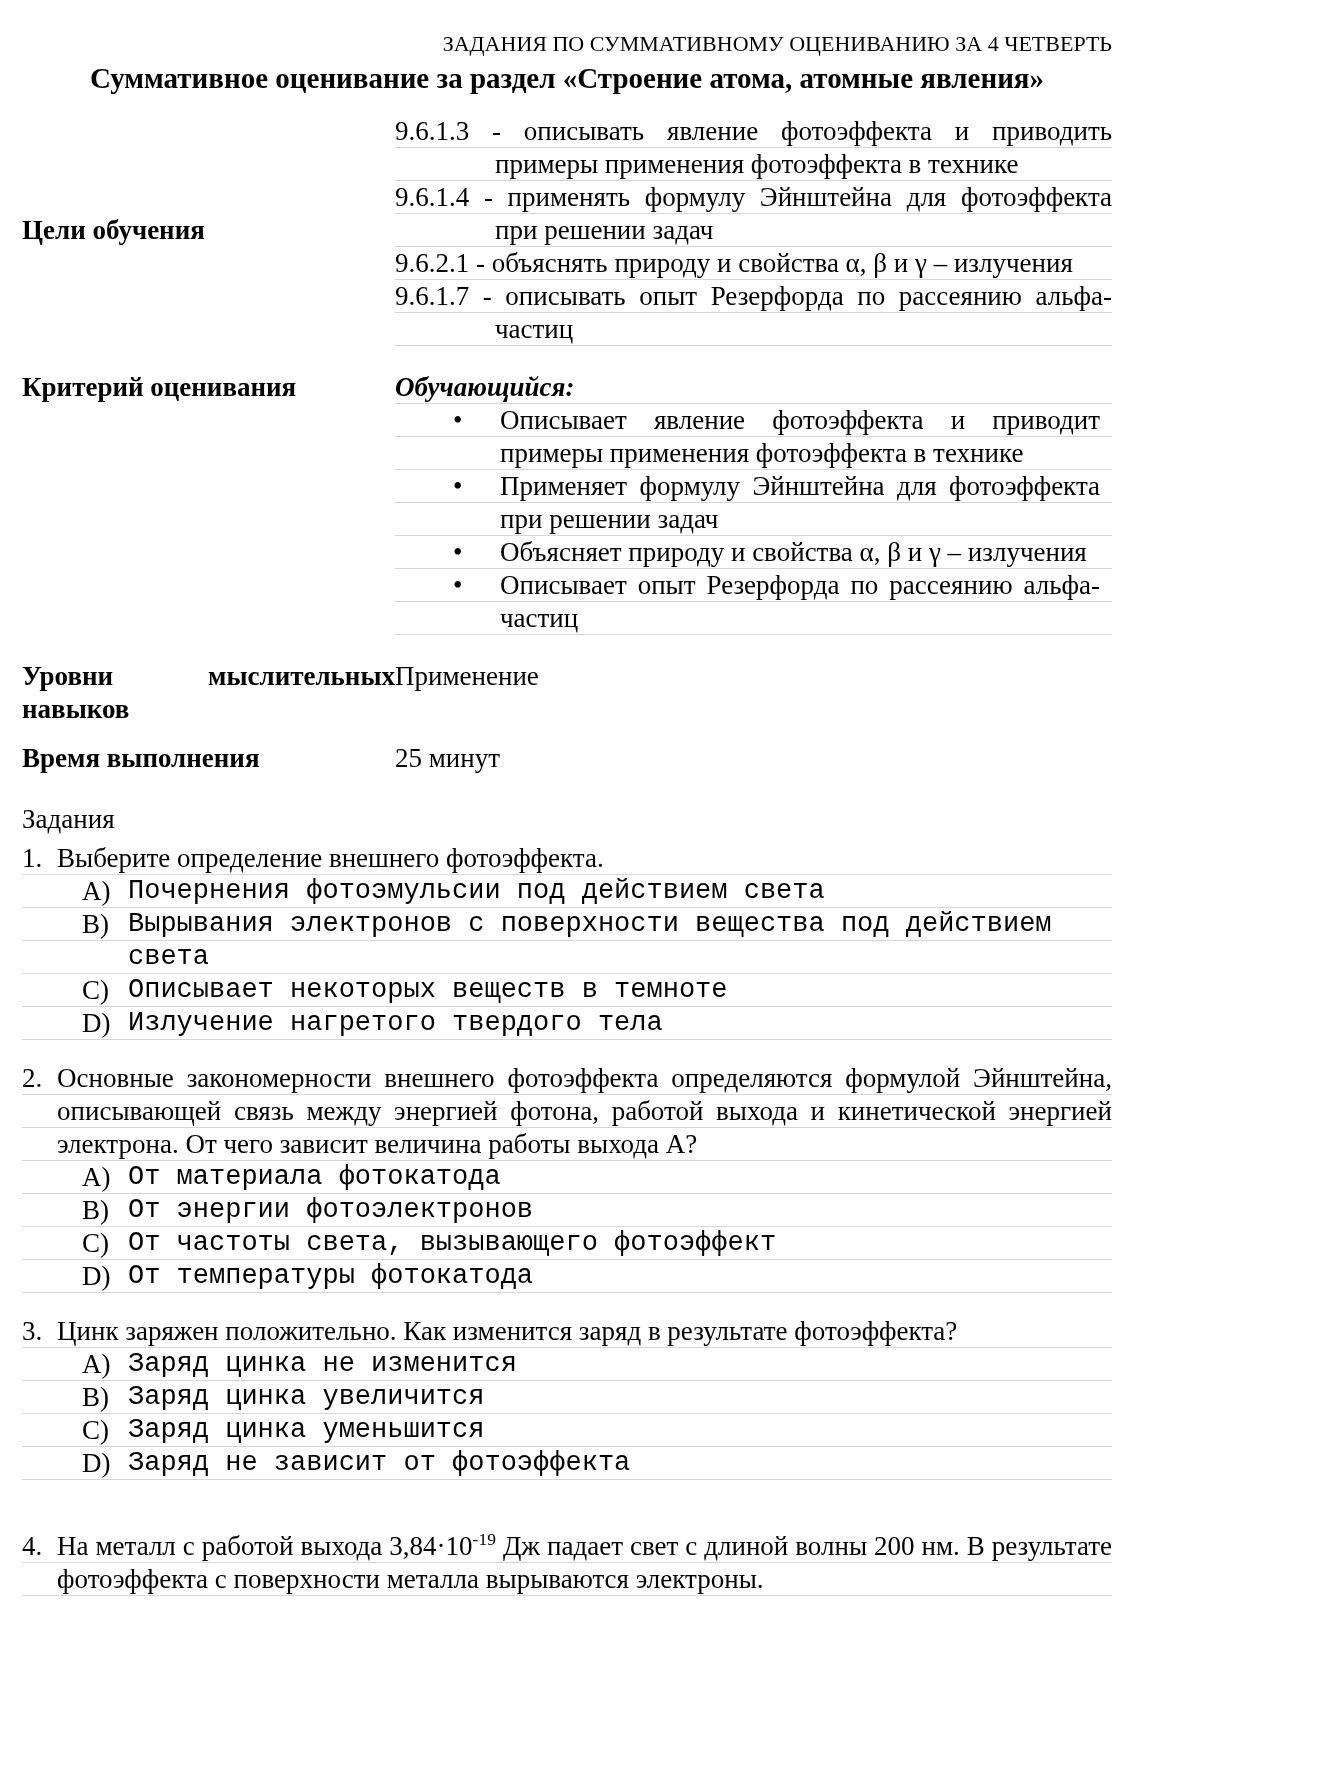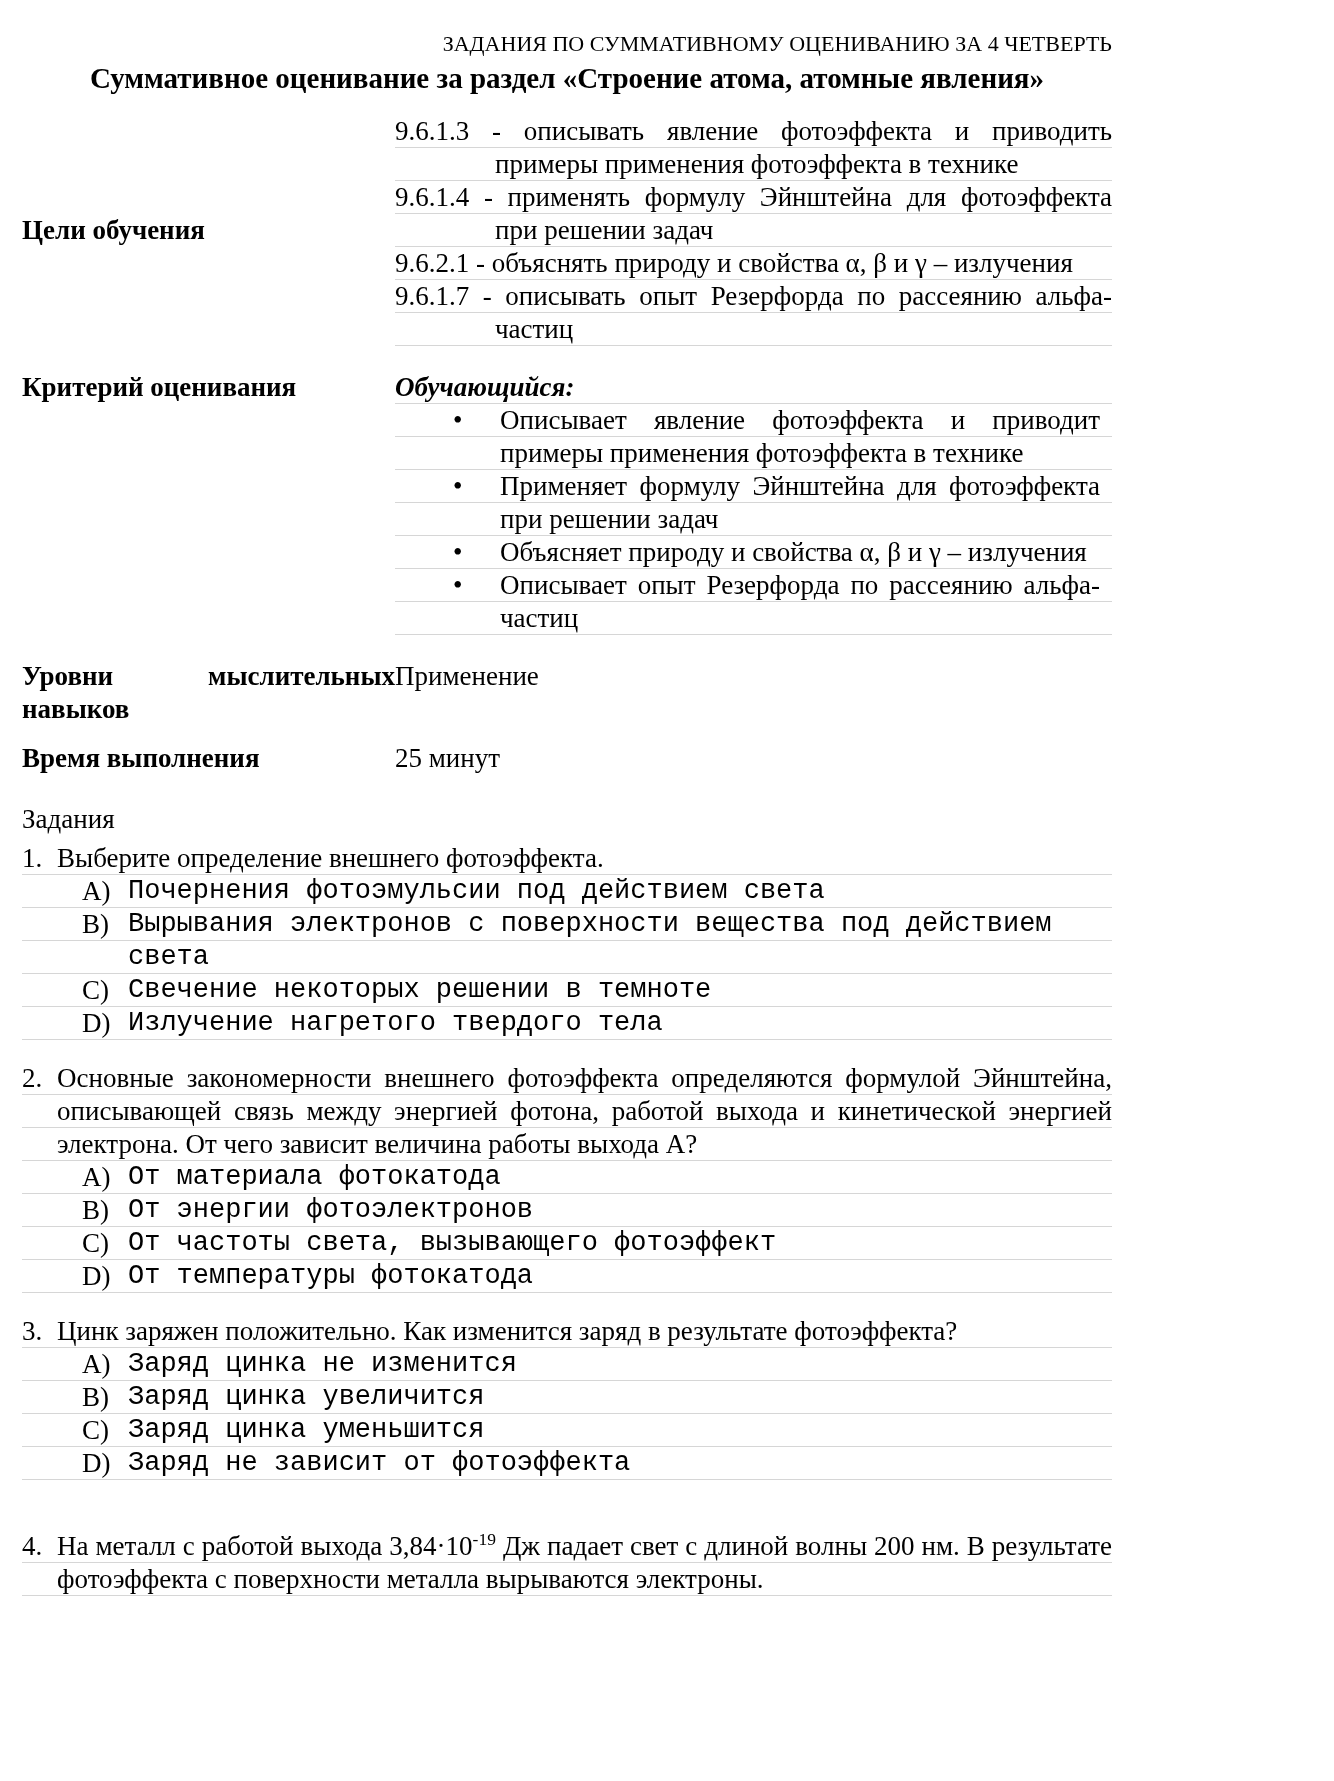--- a/index.html
+++ b/index.html
@@ -97,21 +97,21 @@
       <div class="option">
           <span class="opt-letter">A)</span>
           <span class="opt-text">Почернения фотоэмульсии под действием света</span>
         </div>
       <div class="option">
           <span class="opt-letter">B)</span>
           <span class="opt-text">Вырывания электронов с поверхности вещества под действием света</span>
         </div>
       <div class="option">
           <span class="opt-letter">C)</span>
-          <span class="opt-text">Свечение некоторых решении в темноте</span>
+          <span class="opt-text">Описывает некоторых веществ в темноте</span>
         </div>
       <div class="option">
           <span class="opt-letter">D)</span>
           <span class="opt-text">Излучение нагретого твердого тела</span>
         </div>
     </div>
   </div>
 
   <div class="task ruled">
     <p class="question"><span class="q-num">2.</span><span>Основные закономерности внешнего фотоэффекта определяются формулой Эйнштейна, описывающей связь между энергией фотона, работой выхода и кинетической энергией электрона. От чего зависит величина работы выхода А?</span></p>

